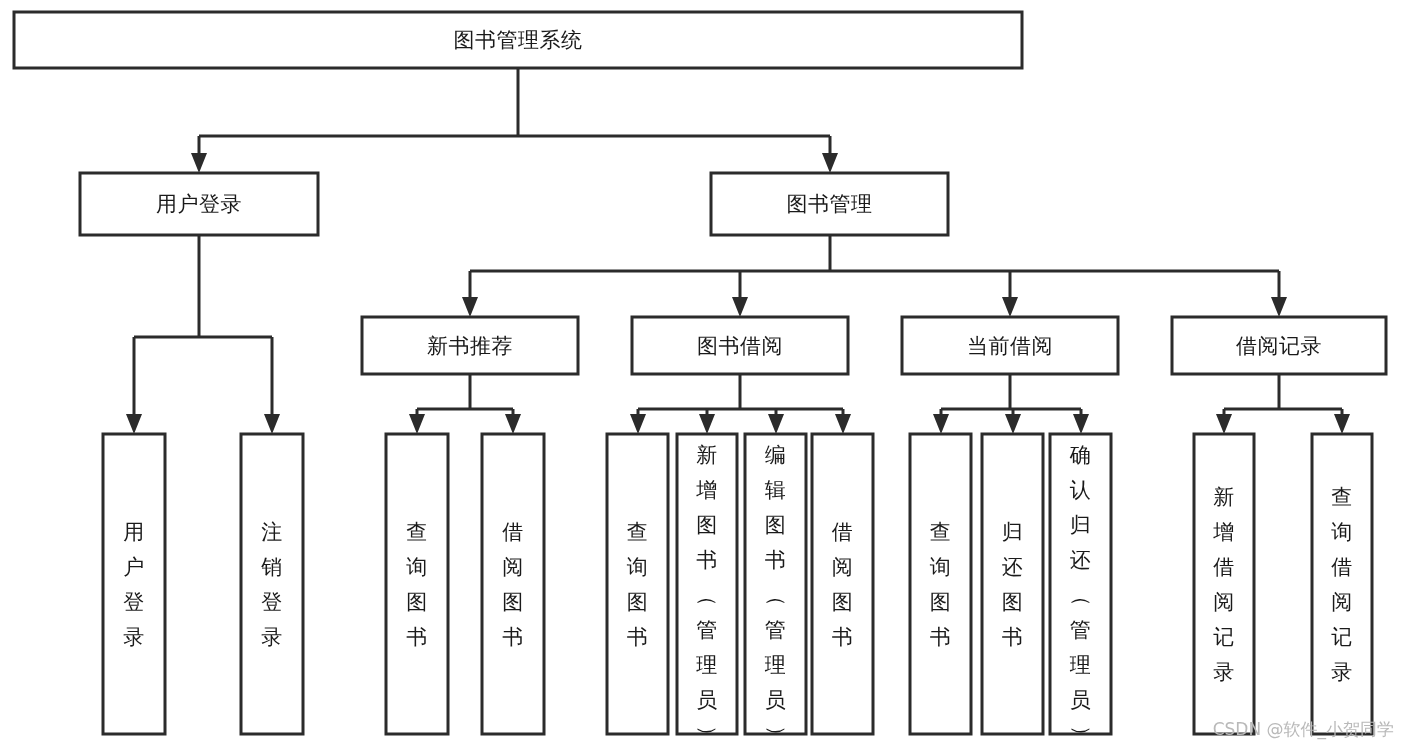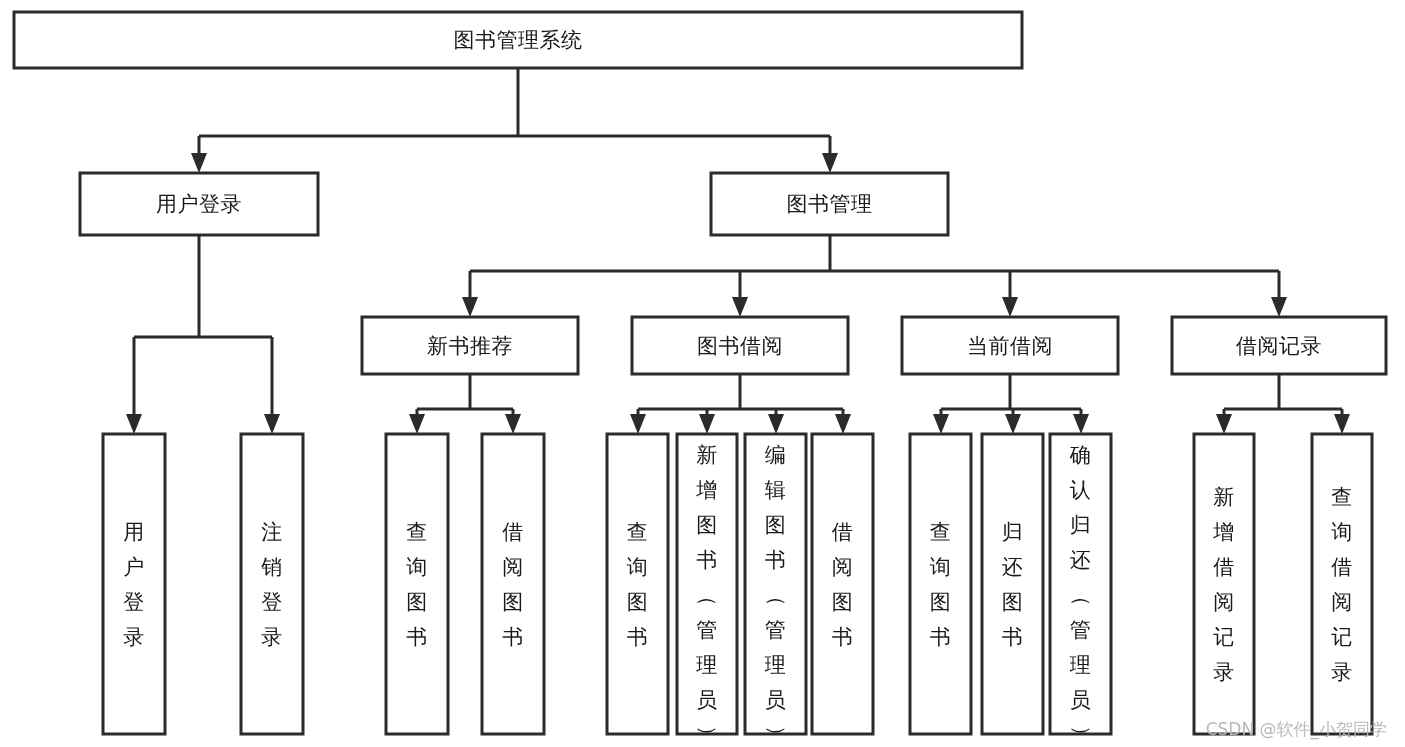--- a/index.html
+++ b/index.html
@@ -49,21 +49,21 @@
     stroke: #2b2b2b;
     stroke-width: 3;
     fill: none;
   }
   .arrow-head {
     fill: #2b2b2b;
     stroke: none;
   }
   .watermark {
     position: absolute;
-    right: 18px;
+    right: 11px;
     bottom: 6px;
     font-family: "DejaVu Sans", "Liberation Sans", sans-serif;
     font-size: 17px;
     color: #b9b9b9;
     white-space: nowrap;
     user-select: none;
     pointer-events: none;
   }
 </style>
 </head>

